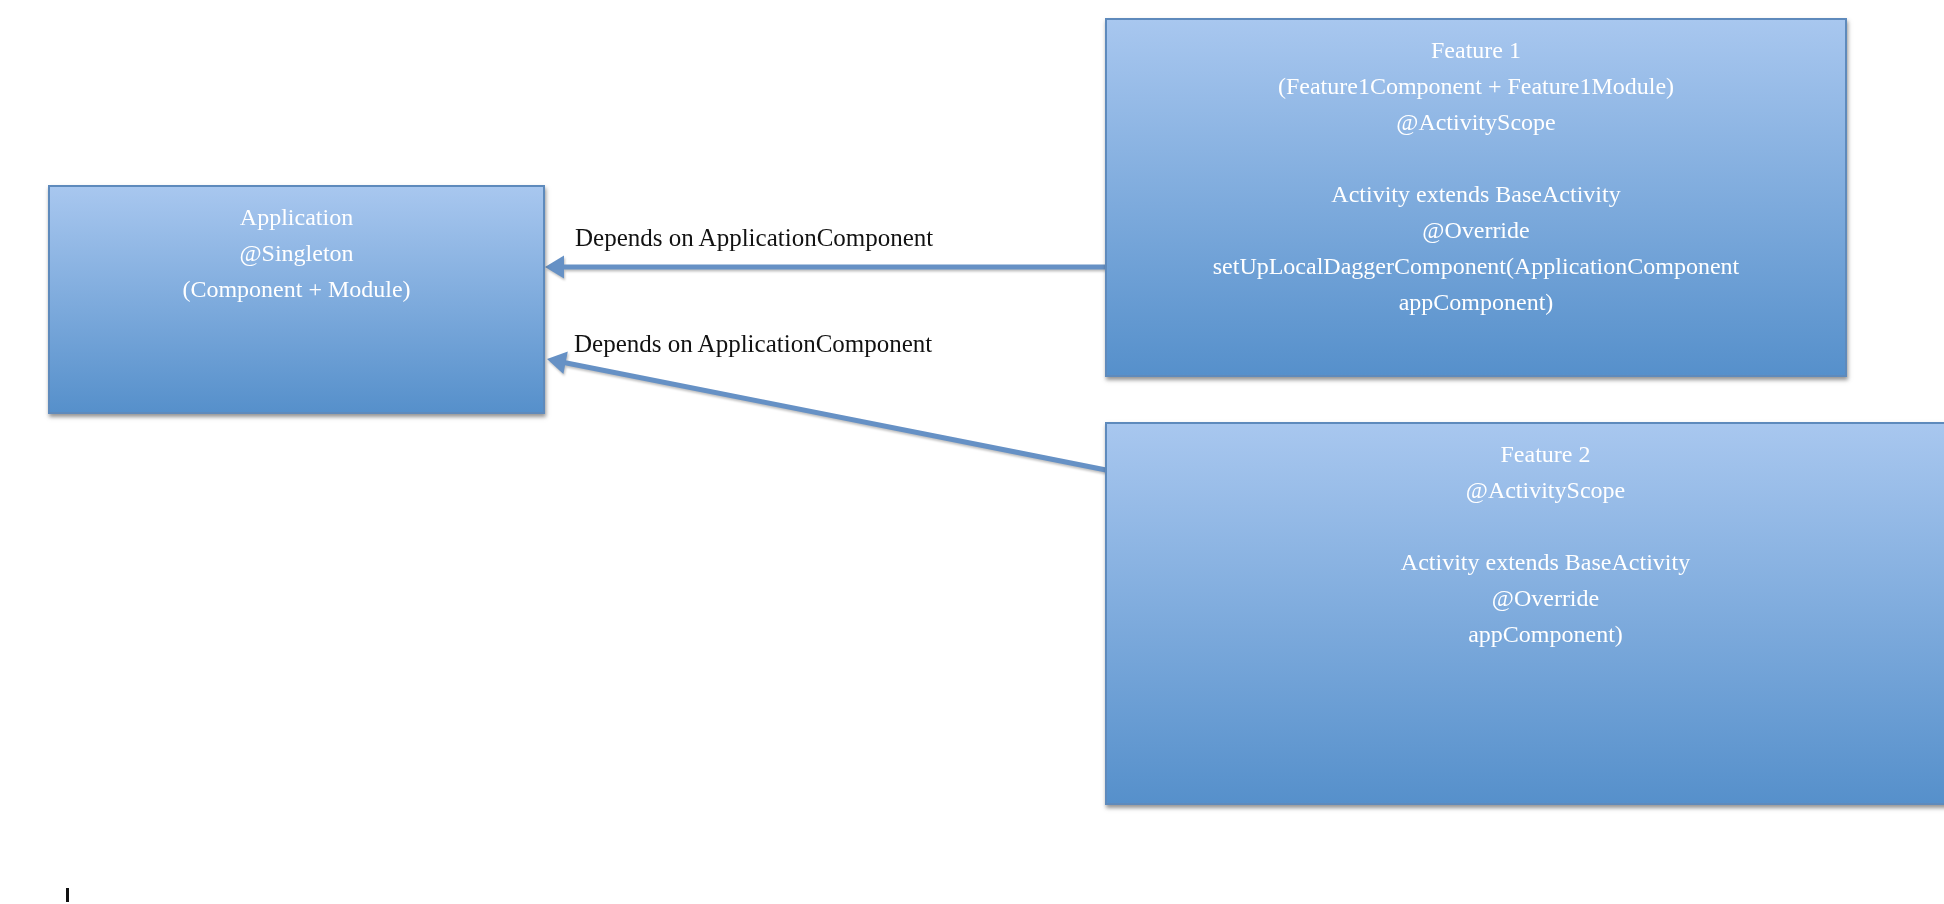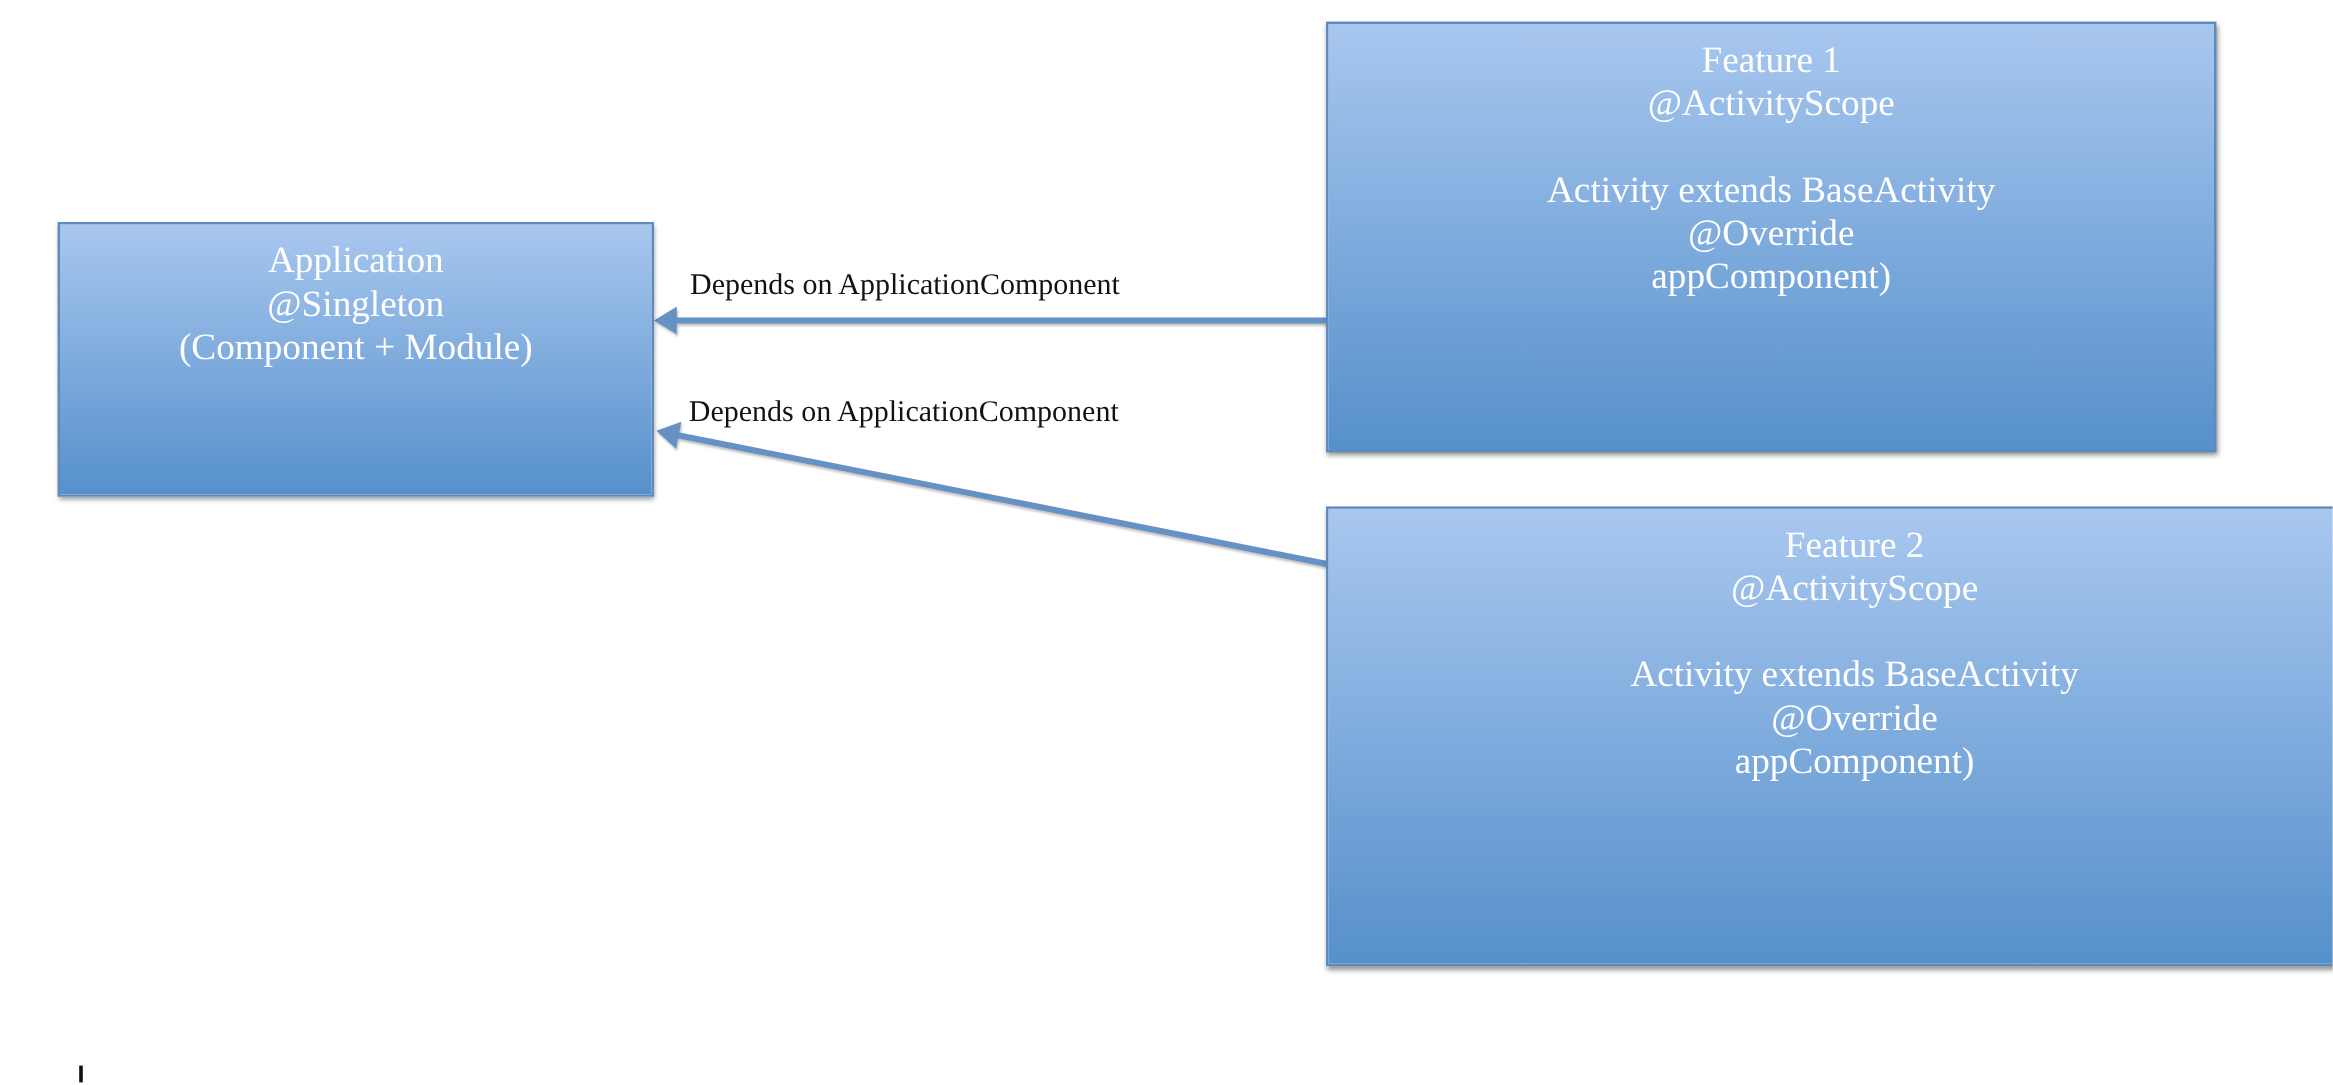--- a/index.html
+++ b/index.html
@@ -26,21 +26,21 @@
     fill: var(--arrow, #6691c5);
     stroke: none;
   }
   .node {
     position: absolute;
     box-sizing: border-box;
     border: 2px solid var(--box_border, #5e8abc);
     background: linear-gradient(to bottom, var(--box_fill_top, #a8c7ef), var(--box_fill_bottom, #5690cb));
     box-shadow: 1px 3px 4px rgba(60,60,60,0.55);
     color: var(--box_text, #ffffff);
-    font-size: 31px;
+    font-size: 24px;
     line-height: 36px;
     text-align: center;
     padding-top: 12px;
     font-family: Liberation Serif, serif;
   }
   .node-app { left: 48px;   top: 185px; width: 497px; height: 229px; }
   .node-f1  { left: 1105px; top: 18px;  width: 742px; height: 359px; }
   .node-f2  { left: 1105px; top: 422px; width: 881px; height: 383px; }
   .box-line { min-height: 36px; white-space: nowrap; }
   .edge-label {
@@ -76,24 +76,26 @@
   </svg>
 
   <div class="node node-app">
     <div class="box-line">Application</div>
     <div class="box-line">@Singleton</div>
     <div class="box-line">(Component + Module)</div>
   </div>
 
   <div class="node node-f1">
     <div class="box-line">Feature 1</div>
+    <div class="box-line">(Feature1Component + Feature1Module)</div>
     <div class="box-line">@ActivityScope</div>
     <div class="box-line"></div>
     <div class="box-line">Activity extends BaseActivity</div>
     <div class="box-line">@Override</div>
+    <div class="box-line">setUpLocalDaggerComponent(ApplicationComponent</div>
     <div class="box-line">appComponent)</div>
   </div>
 
   <div class="node node-f2">
     <div class="box-line">Feature 2</div>
     <div class="box-line">@ActivityScope</div>
     <div class="box-line"></div>
     <div class="box-line">Activity extends BaseActivity</div>
     <div class="box-line">@Override</div>
     <div class="box-line">appComponent)</div>

